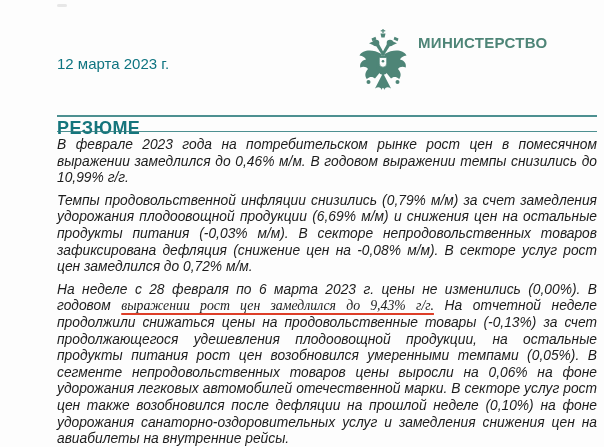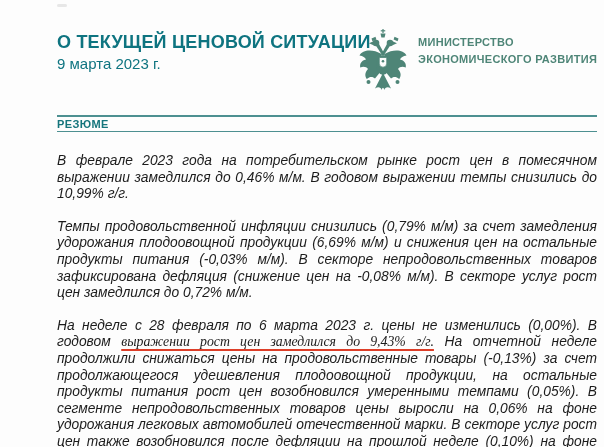--- a/index.html
+++ b/index.html
@@ -33,60 +33,59 @@
     color:var(--accent-teal);
     font-size:15px;line-height:18px;
   }
   .emblem{
     position:absolute;left:357px;top:28px;width:52px;height:66px;
     color:var(--ministry-green);
   }
   .ministry{
     position:absolute;left:418px;top:34px;
     color:var(--ministry-green);
-    font-size:11px;font-weight:bold;letter-spacing:.3px;line-height:17.4px;
+    font-size:15px;font-weight:bold;letter-spacing:.3px;line-height:17.4px;
     text-transform:uppercase;
   }
   .rule{
     position:absolute;left:57px;width:540px;
     background:var(--rule-teal);
   }
   .rule-top{top:115px;height:2px;opacity:.85;}
   .rule-under-heading{top:131px;height:1px;opacity:.85;}
   .section-heading{
     position:absolute;left:57px;top:118px;
     color:var(--heading-teal);
-    font-size:11px;font-weight:bold;letter-spacing:.4px;
+    font-size:18px;font-weight:bold;letter-spacing:.4px;
   }
   .body-text{
     position:absolute;left:57px;top:137px;width:540px;
     color:var(--body-text);
     font-style:italic;
     font-size:13.8px;line-height:16.6px;
     text-align:justify;
   }
-  .body-text p{margin:16px 0 6px 0;}
+  .body-text p{margin:0 0 6px 0;}
   .red-underline{
     text-decoration:underline;
     text-decoration-color:var(--underline-red);
     text-decoration-thickness:2px;
     text-underline-offset:3px;
     text-decoration-skip-ink:none;
     font-family:Liberation Serif, serif;
   }
 </style>
 </head>
 <body>
 
 <div class="page">
 
   <div class="scan-artifact"></div>
 
-  <div class="doc-title">О ТЕКУЩЕЙ ЦЕНОВОЙ СИТУАЦИИ</div>
-  <div class="doc-date">9 марта 2023 г.</div>
+  <div class="doc-date">12 марта 2023 г.</div>
 
   <svg class="emblem" viewBox="0 0 104 132" aria-hidden="true">
     <g fill="currentColor">
 
       <rect x="50.8" y="2" width="2.4" height="8"></rect>
       <rect x="47.5" y="4.4" width="9" height="2.4"></rect>
       <path d="M47 11 h10 l-1.8 8 h-6.4 z"></path>
 
       <path d="M29 21 l8 -3.4 l1.8 5.4 l-8 3.4 z"></path>
       <path d="M75 17.6 l8 3.4 l-1.8 5.4 l-8 -3.4 z"></path>
@@ -110,21 +109,20 @@
       <circle cx="23" cy="108" r="4"></circle>
       <circle cx="81" cy="108" r="4"></circle>
     </g>
 
     <path d="M44.5 59 h15 v11.5 a7.5 8 0 0 1 -15 0 z" fill="#fdfdfd" stroke="currentColor" stroke-width="1.6"></path>
     <circle cx="52" cy="66.5" r="2.6" fill="currentColor"></circle>
   </svg>
 
   <div class="ministry">
     <div>МИНИСТЕРСТВО</div>
-    <div>ЭКОНОМИЧЕСКОГО РАЗВИТИЯ</div>
   </div>
 
   <div class="rule rule-top"></div>
   <div class="section-heading">РЕЗЮМЕ</div>
   <div class="rule rule-under-heading"></div>
 
   <div class="body-text">
     <p>В феврале 2023 года на потребительском рынке рост цен в помесячном выражении замедлился до 0,46% м/м. В годовом выражении темпы снизились до 10,99% г/г.</p>
     <p>Темпы продовольственной инфляции снизились (0,79% м/м) за счет замедления удорожания плодоовощной продукции (6,69% м/м) и снижения цен на остальные продукты питания (-0,03% м/м). В секторе непродовольственных товаров зафиксирована дефляция (снижение цен на -0,08% м/м). В секторе услуг рост цен замедлился до 0,72% м/м.</p>
     <p><span>На неделе с 28 февраля по 6 марта 2023 г. цены не изменились (0,00%). В годовом </span><span class="red-underline">выражении рост цен замедлился до 9,43% г/г.</span><span> На отчетной неделе продолжили снижаться цены на продовольственные товары (-0,13%) за счет продолжающегося удешевления плодоовощной продукции, на остальные продукты питания рост цен возобновился умеренными темпами (0,05%). В сегменте непродовольственных товаров цены выросли на 0,06% на фоне удорожания легковых автомобилей отечественной марки. В секторе услуг рост цен также возобновился после дефляции на прошлой неделе (0,10%) на фоне удорожания санаторно-оздоровительных услуг и замедления снижения цен на авиабилеты на внутренние рейсы.</span></p>

